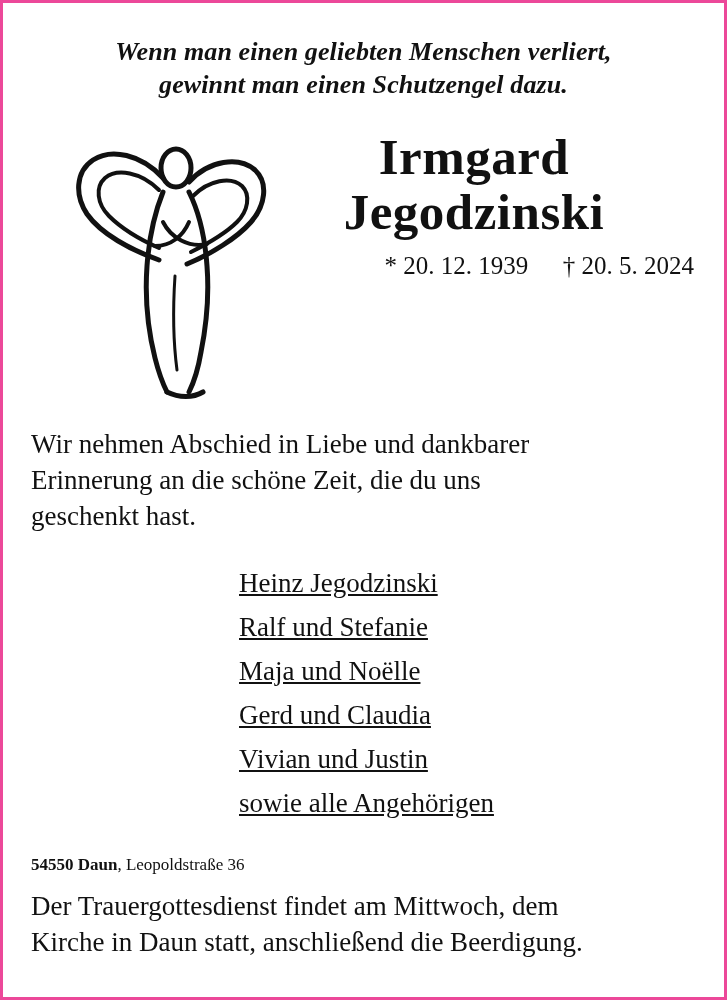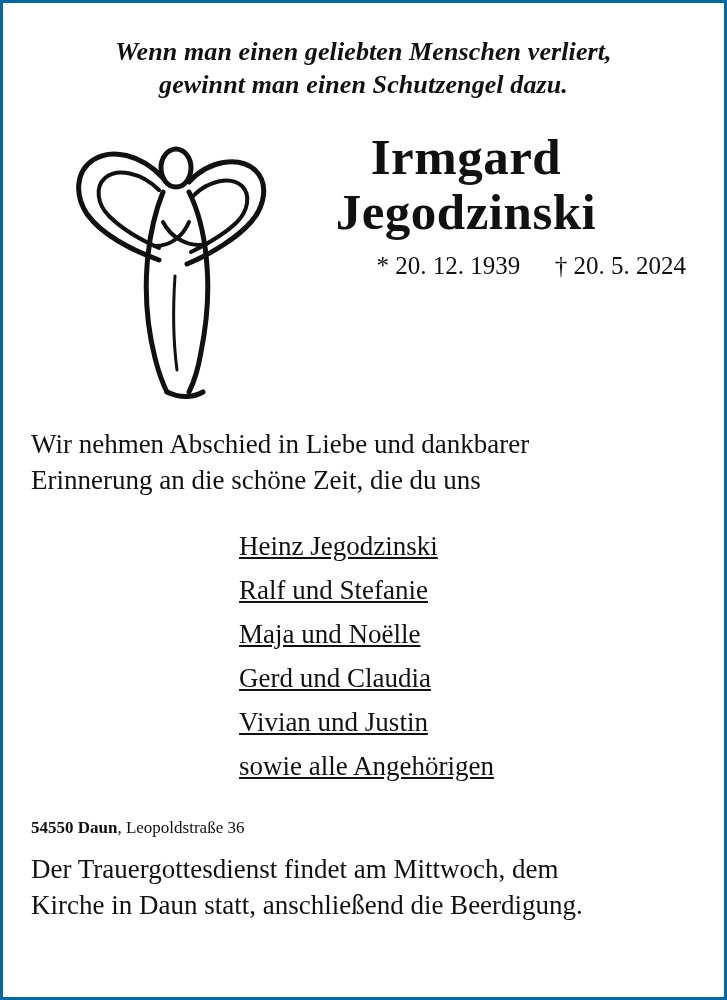--- a/index.html
+++ b/index.html
@@ -13,21 +13,21 @@
     font-family: "Liberation Serif", serif;
     color: #111111;
     overflow: hidden;
   }
   .obituary {
     position: relative;
     width: 727px;
     height: 1000px;
     box-sizing: border-box;
     background: #ffffff;
-    border: 3px solid #0369a1;
+    border: 3px solid #ec4899;
     padding: 20px 28px 0 28px;
   }
   .motto {
     text-align: center;
     font-style: italic;
     font-weight: bold;
     font-size: 26px;
     line-height: 1.28;
     margin-top: 12px;
     letter-spacing: 0.1px;
@@ -42,21 +42,21 @@
   }
   .angel {
     position: absolute;
     left: 36px;
     top: 6px;
     width: 200px;
     height: 275px;
   }
   .name-block {
     position: absolute;
-    right: 10px;
+    right: 2px;
     top: 10px;
     width: 440px;
     text-align: center;
   }
   .name-first {
     font-size: 51px;
     font-weight: bold;
     line-height: 1.08;
     letter-spacing: 0.5px;
   }
@@ -164,20 +164,21 @@
         <span class="sep"></span>
         <span>† 20. 5. 2024</span>
       </div>
     </div>
 
   </div>
 
   <div class="farewell">
     <div>Wir nehmen Abschied in Liebe und dankbarer</div>
     <div>Erinnerung an die schöne Zeit, die du uns</div>
+    <div class="last-line">geschenkt hast.</div>
   </div>
 
   <div class="mourners">
     <span class="mourner">Heinz Jegodzinski</span>
     <span class="mourner">Ralf und Stefanie</span>
     <span class="mourner">Maja und Noëlle</span>
     <span class="mourner">Gerd und Claudia</span>
     <span class="mourner">Vivian und Justin</span>
     <span class="mourner">sowie alle Angehörigen</span>
   </div>

